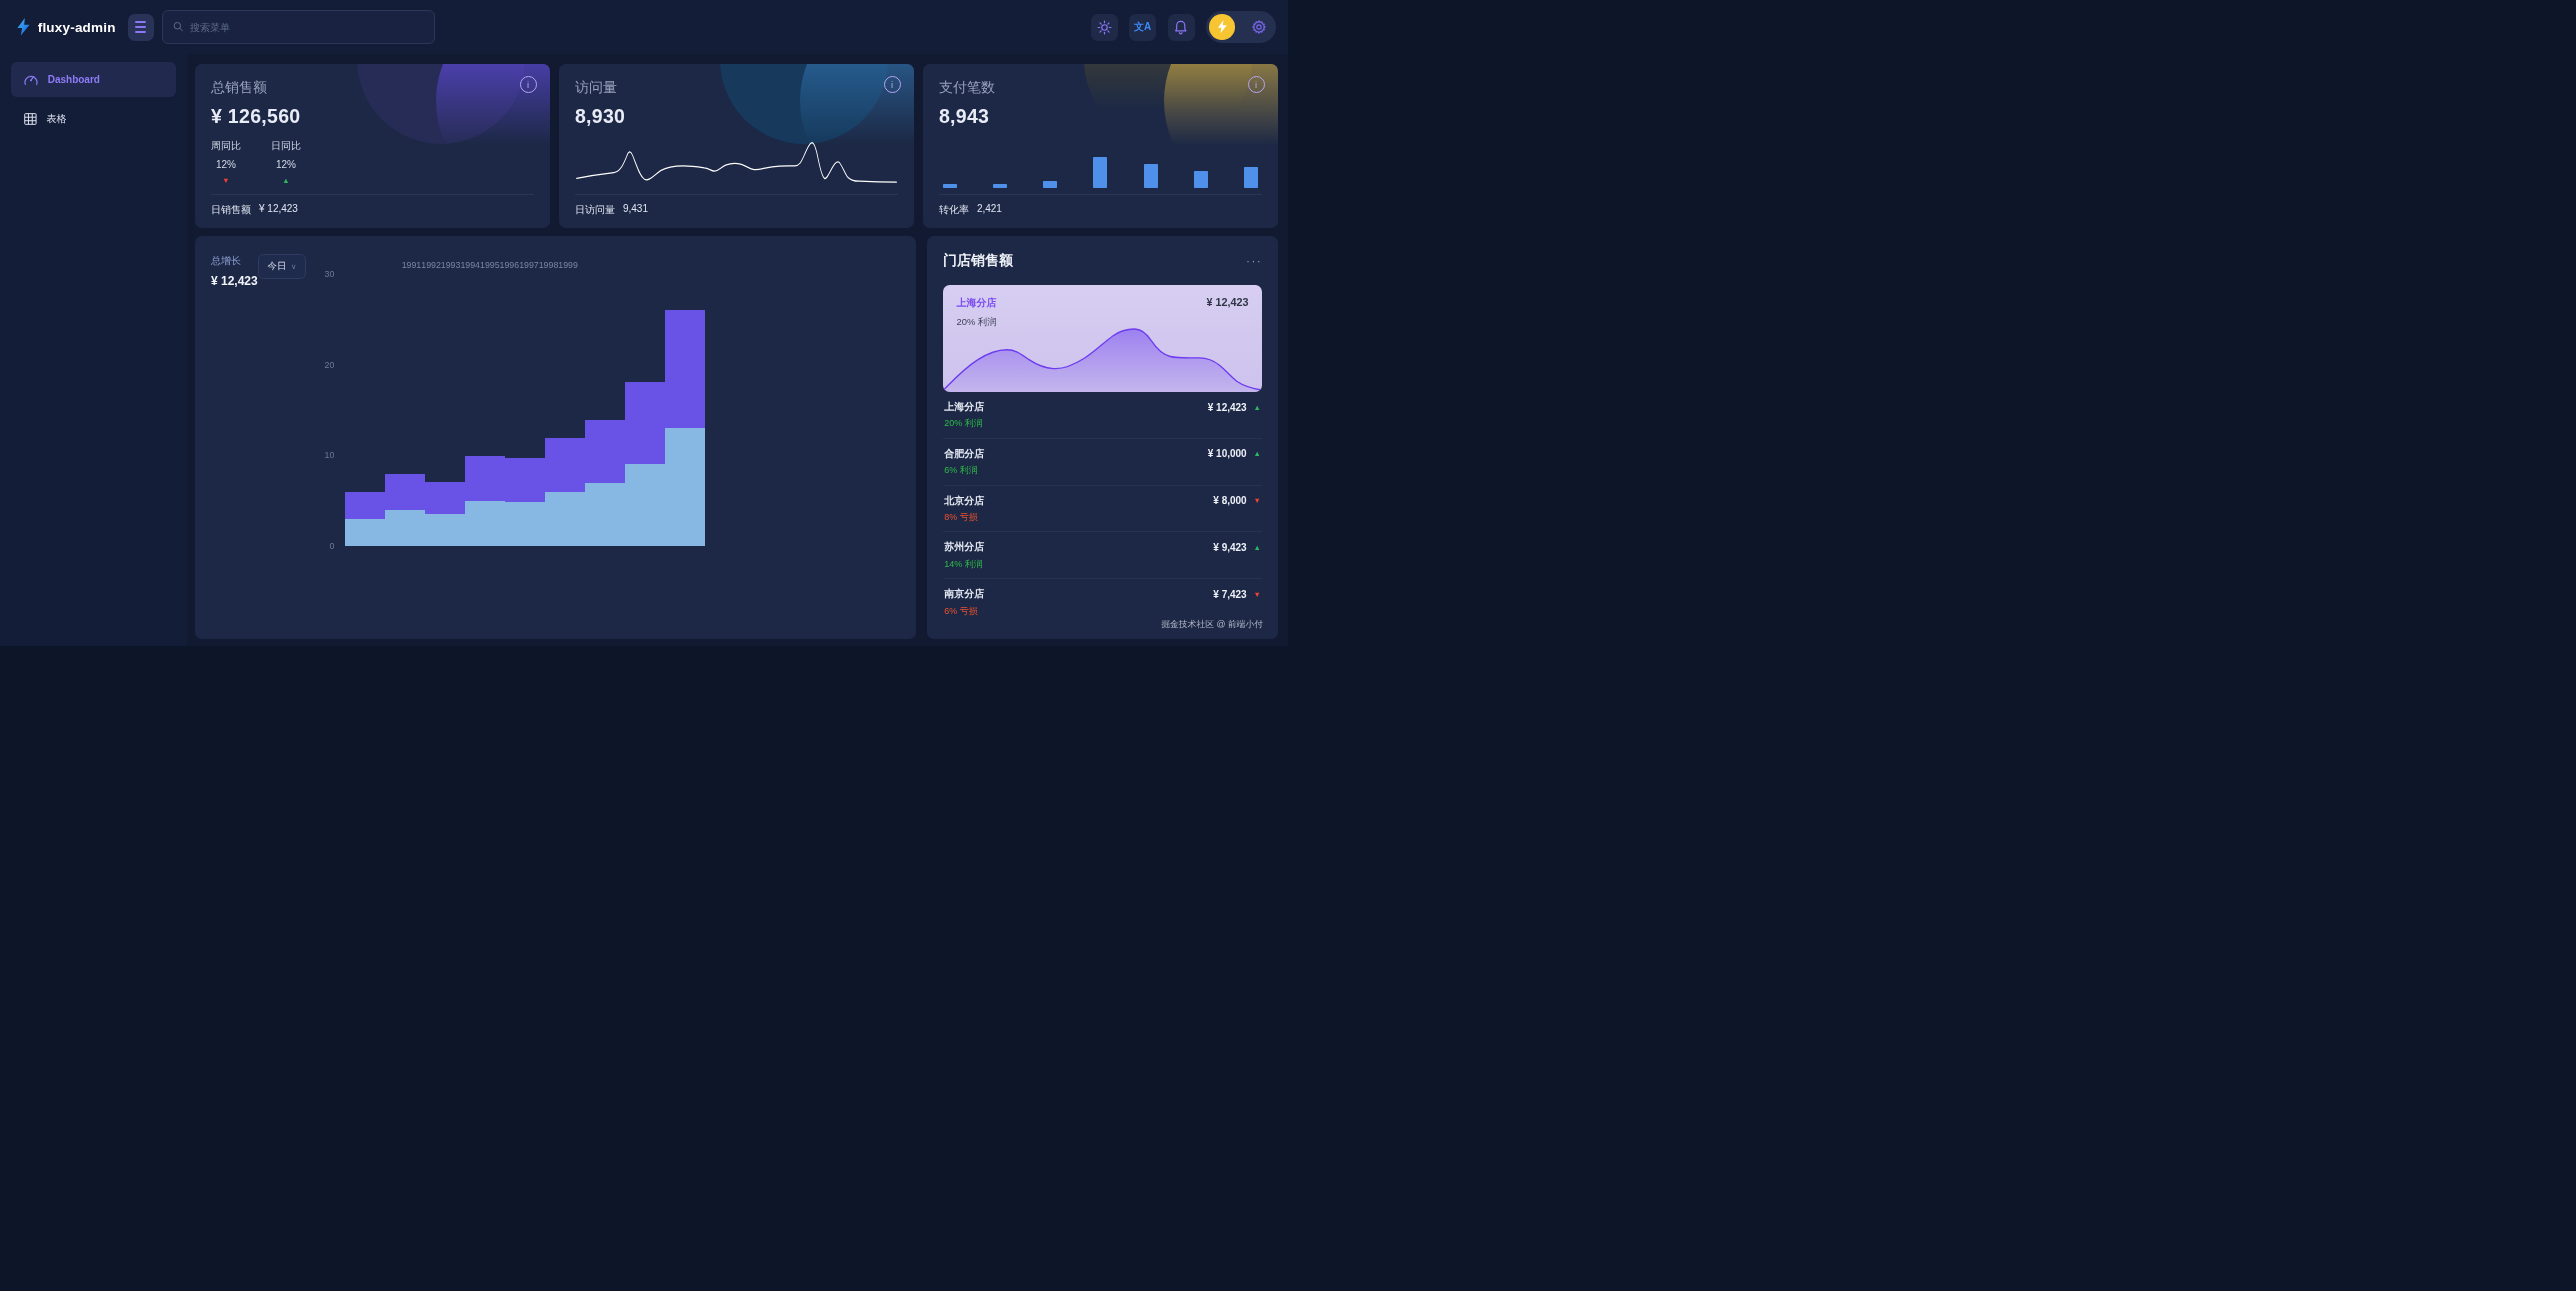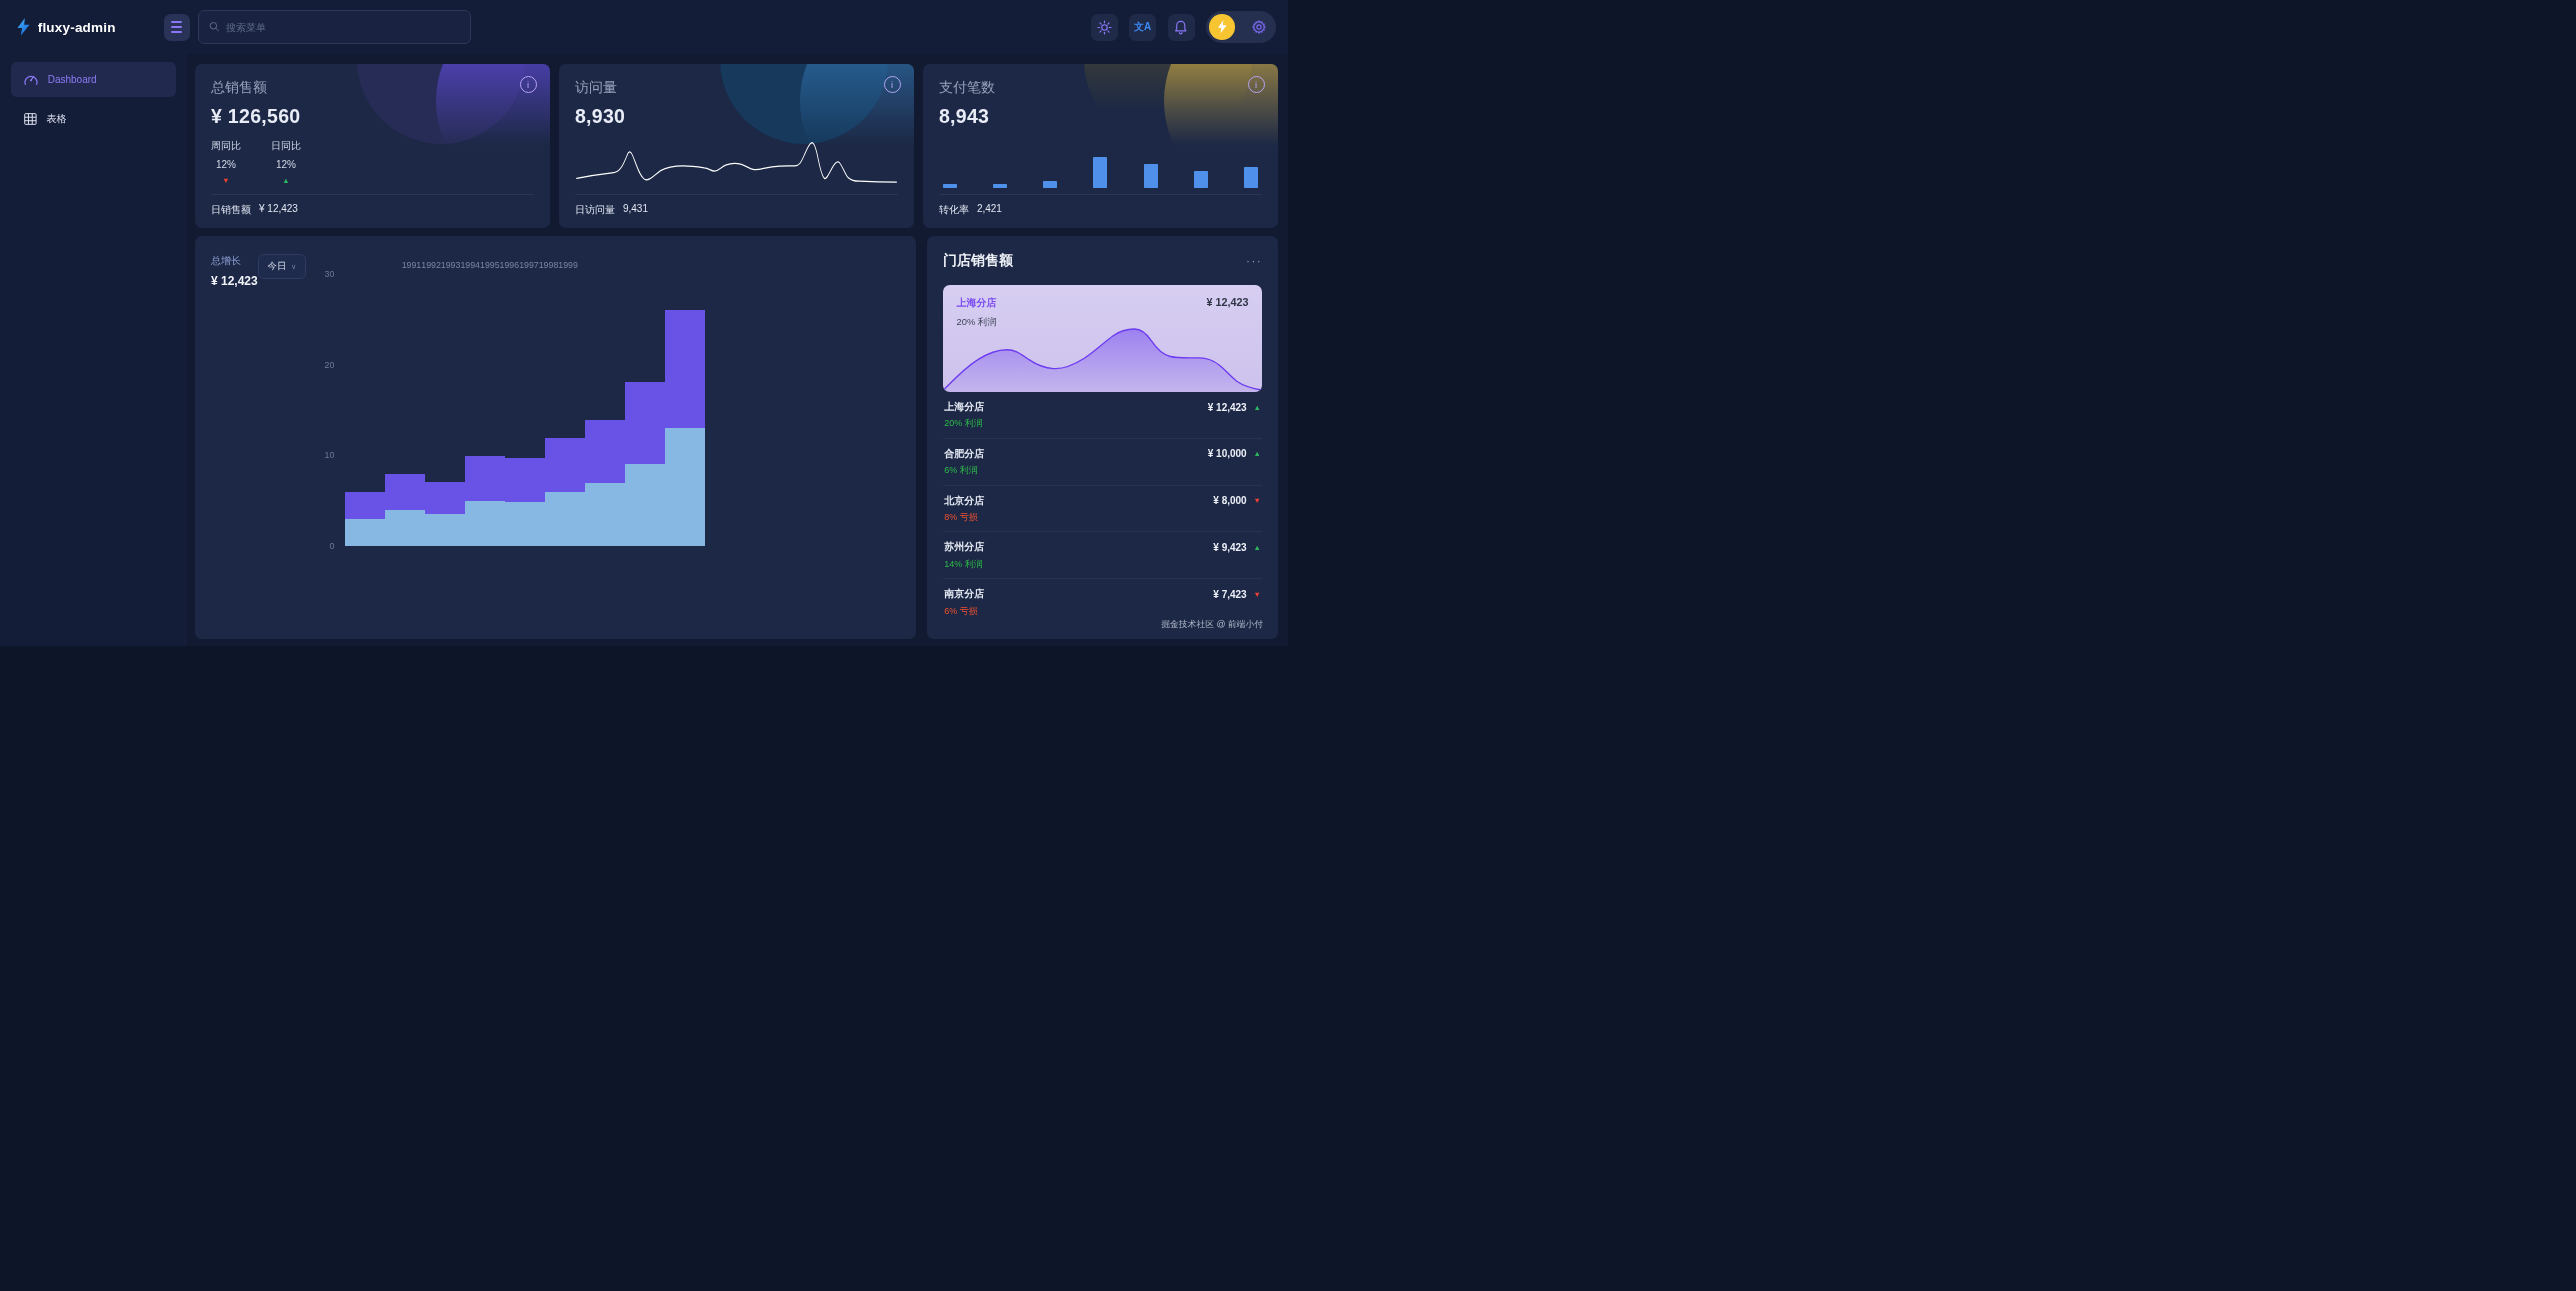--- a/index.html
+++ b/index.html
@@ -2,38 +2,38 @@
 <html style="font-size:10.8px"><head>
 <meta charset="utf-8">
 <style>
   * { margin:0; padding:0; box-sizing:border-box; }
   html,body { background:#0d1628; }
   body { font-family:"Liberation Sans","DejaVu Sans",sans-serif; color:#e8ecf6; }
   .app { width:1288px; height:646px; background:#111a31; overflow:hidden; display:flex; flex-direction:column; }
 
   
   .topbar { height:54px; background:#141d38; display:flex; align-items:center; flex:none; }
-  .logo-area { width:164px; padding-left:16px; display:flex; align-items:center; gap:6.7px; flex:none; }
+  .logo-area { width:128px; padding-left:16px; display:flex; align-items:center; gap:6.7px; flex:none; }
   .logo-text { font-size:13.5px; font-weight:bold; color:#ffffff; letter-spacing:0.2px; }
   .hamburger { width:25.6px; height:27px; border-radius:6.7px; background:#283357; border:none; display:flex; flex-direction:column; align-items:center; justify-content:center; gap:2.7px; cursor:pointer; flex:none; }
   .hamburger i { display:block; width:10.8px; height:2px; border-radius:1.3px; background:#8b76f5; }
   .search-box { margin-left:8.8px; width:273px; height:34px; background:#192341; border:0.7px solid #2c3759; border-radius:6px; display:flex; align-items:center; padding:0 9.4px; gap:6.7px; }
   .search-box input { background:transparent; border:none; outline:none; color:#cfd6e8; font-size:10px; width:100%; font-family:inherit; }
   .search-box input::placeholder { color:#5f6b8b; }
   .tb-actions { margin-left:auto; margin-right:12px; display:flex; align-items:center; gap:11.4px; }
   .icon-btn { width:27px; height:27px; border-radius:6.7px; background:#1f2a49; border:none; display:flex; align-items:center; justify-content:center; cursor:pointer; }
   .translate-glyph { color:#3d8af7; font-size:10px; font-weight:bold; }
   .toggle-pill { height:32px; width:70px; border-radius:16px; background:#253050; display:flex; align-items:center; justify-content:space-between; padding:0 6px 0 3.4px; cursor:pointer; }
   .bolt-circle { width:25.6px; height:25.6px; border-radius:50%; background:#f7c531; display:flex; align-items:center; justify-content:center; }
 
   
   .body { flex:1; display:flex; min-height:0; }
   .sidebar { width:187px; background:#141d38; flex:none; padding-top:4px; }
   .nav-item { margin:4px 10.8px; height:35px; border-radius:6px; display:flex; align-items:center; gap:9.4px; padding:0 13.5px; font-size:10px; color:#dfe4f2; cursor:pointer; }
-  .nav-item.active { background:#212a4e; color:#8d7bf7; }
+  .nav-item.active { background:#212a4e; color:#8d7bf7;font-weight:bold; }
   .content { flex:1; background:#111a31; padding:10px 10px 7.4px 8px; display:flex; flex-direction:column; gap:8px; min-width:0; }
 
   
   .stats-row { display:flex; gap:8.8px; height:164px; flex:none; }
   .stat-card { flex:1; background:#1c2845; border-radius:6.7px; position:relative; overflow:hidden; padding:15px 16px 10.8px 16px; display:flex; flex-direction:column; }
   .deco-a, .deco-b { position:absolute; border-radius:50%; pointer-events:none; }
   .deco-a { width:168px; height:168px; top:-88px; right:25.6px; }
   .deco-b { width:202px; height:202px; top:-64px; right:-88px; }
   .t-purple .deco-a { background:#262c55; }
   .t-purple .deco-b { background:linear-gradient(180deg,#5e49d8 10%,rgba(94,73,216,0) 72%); }

